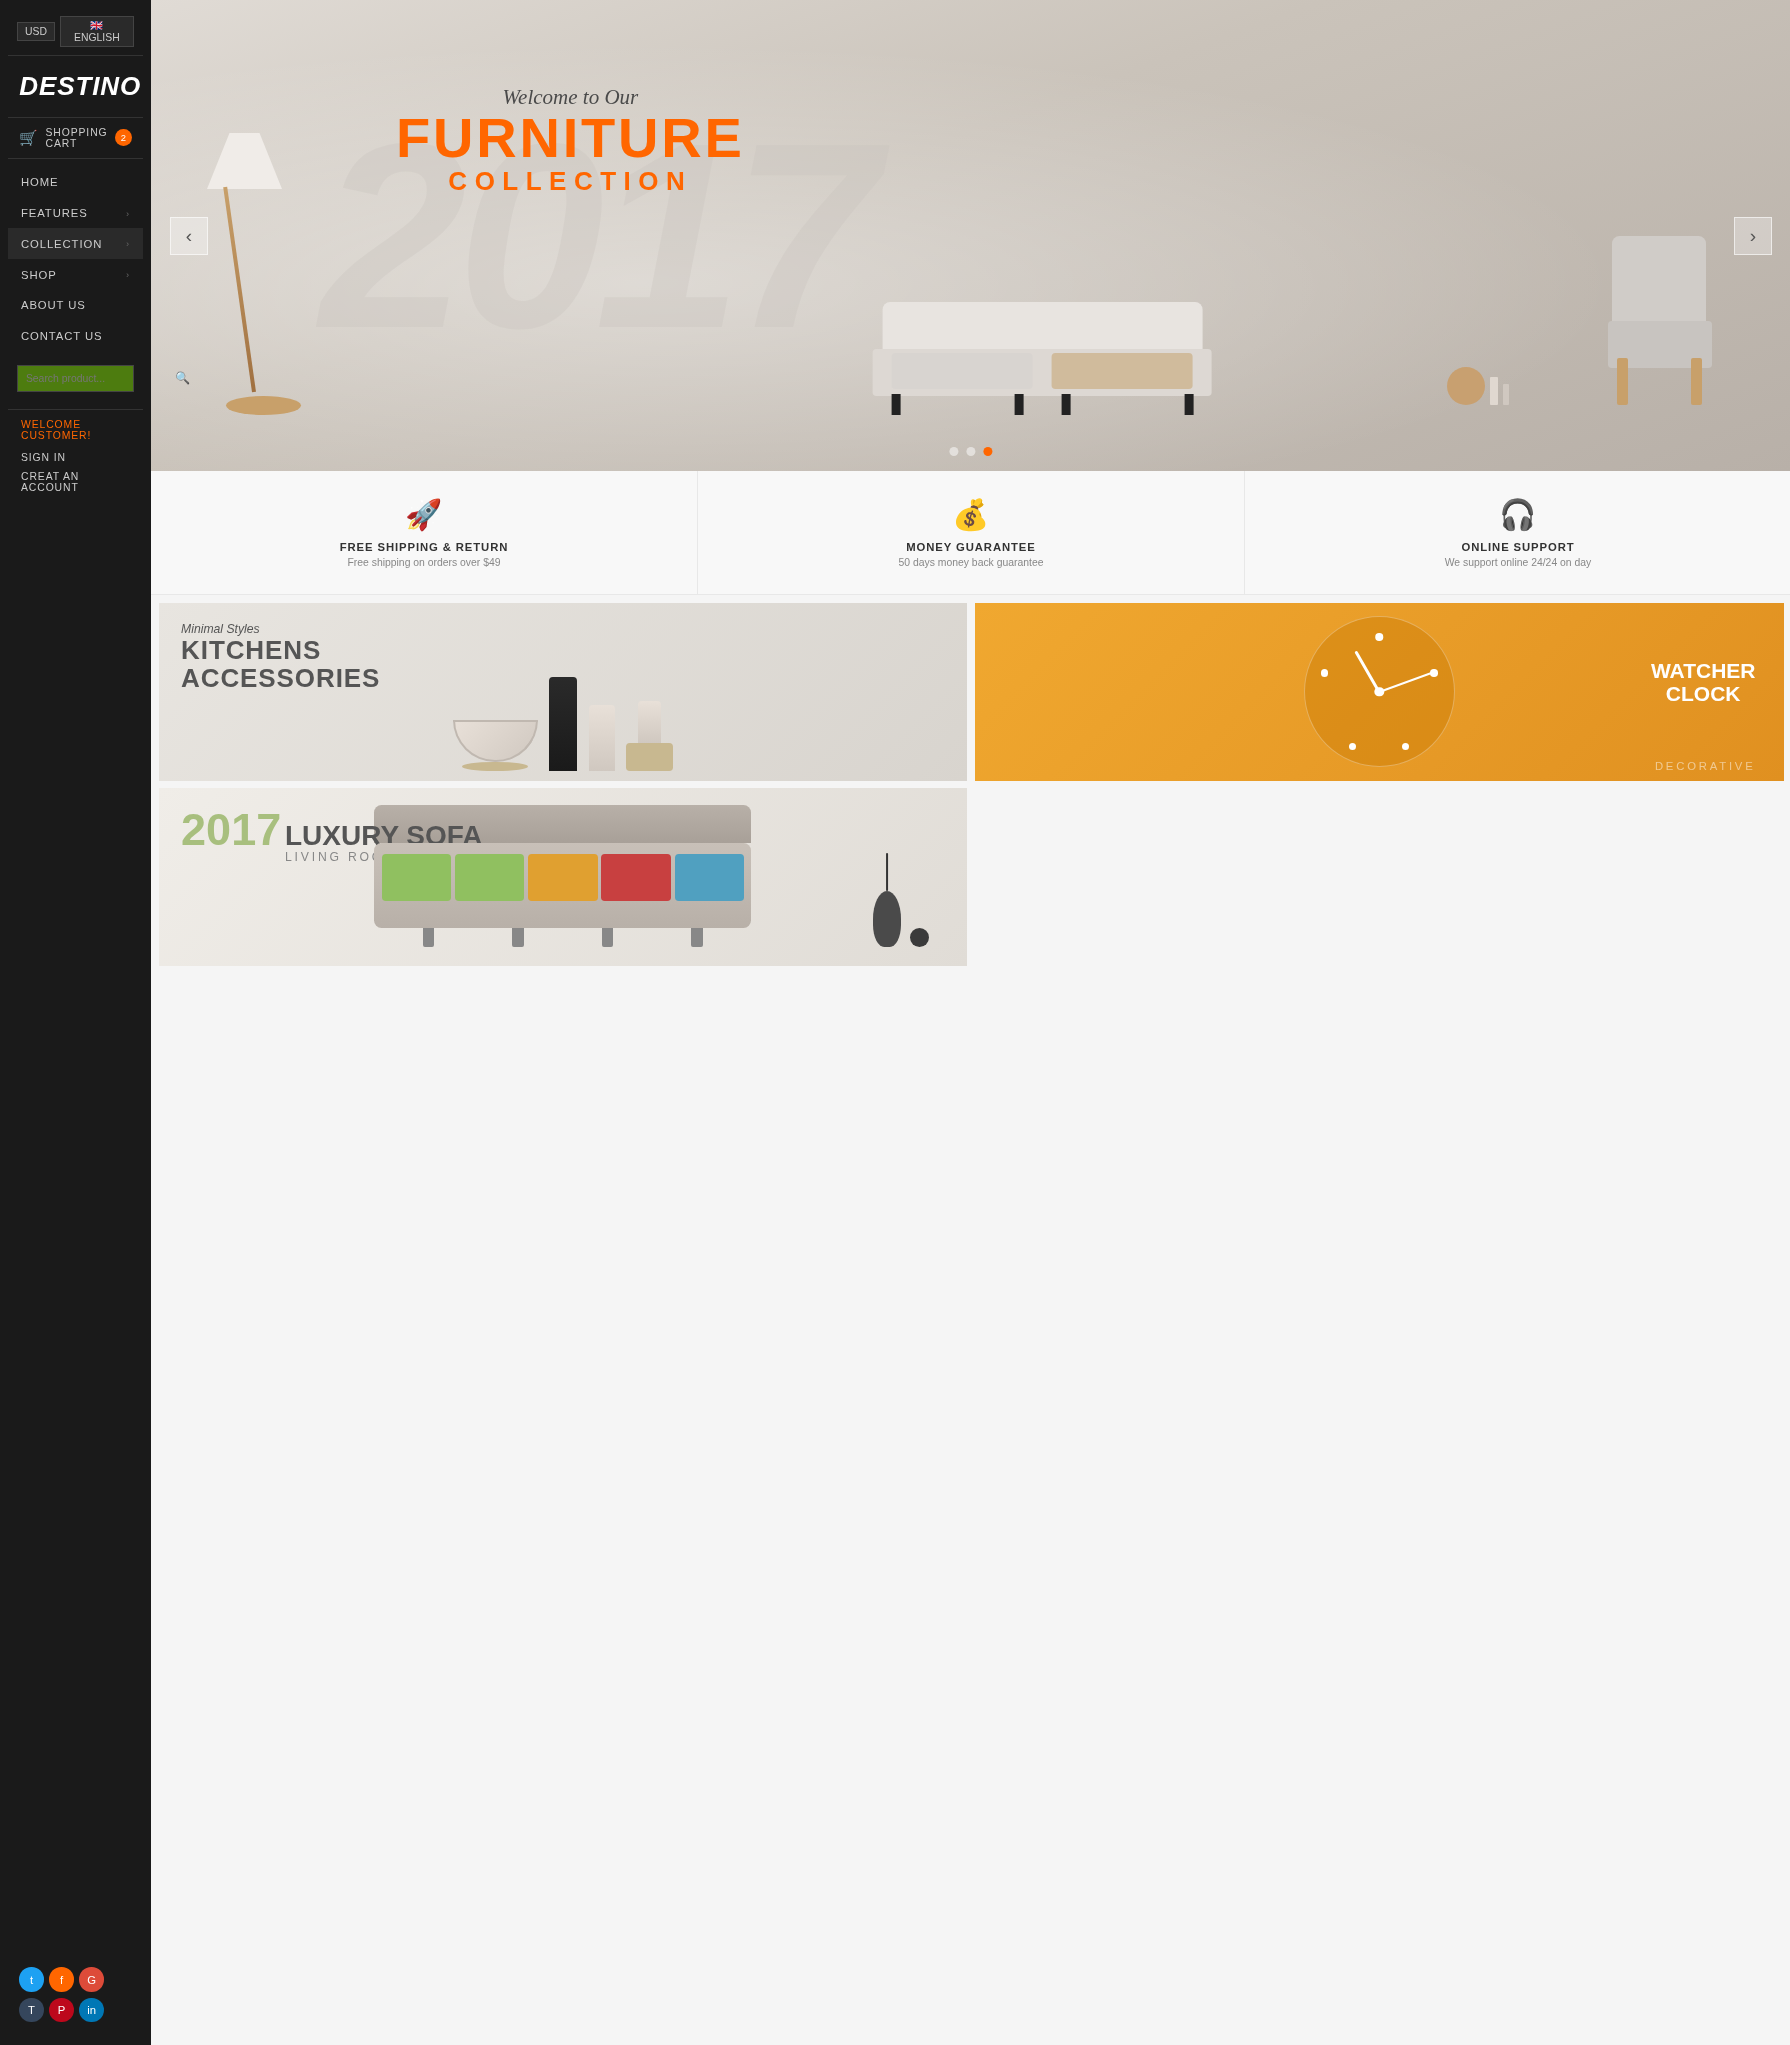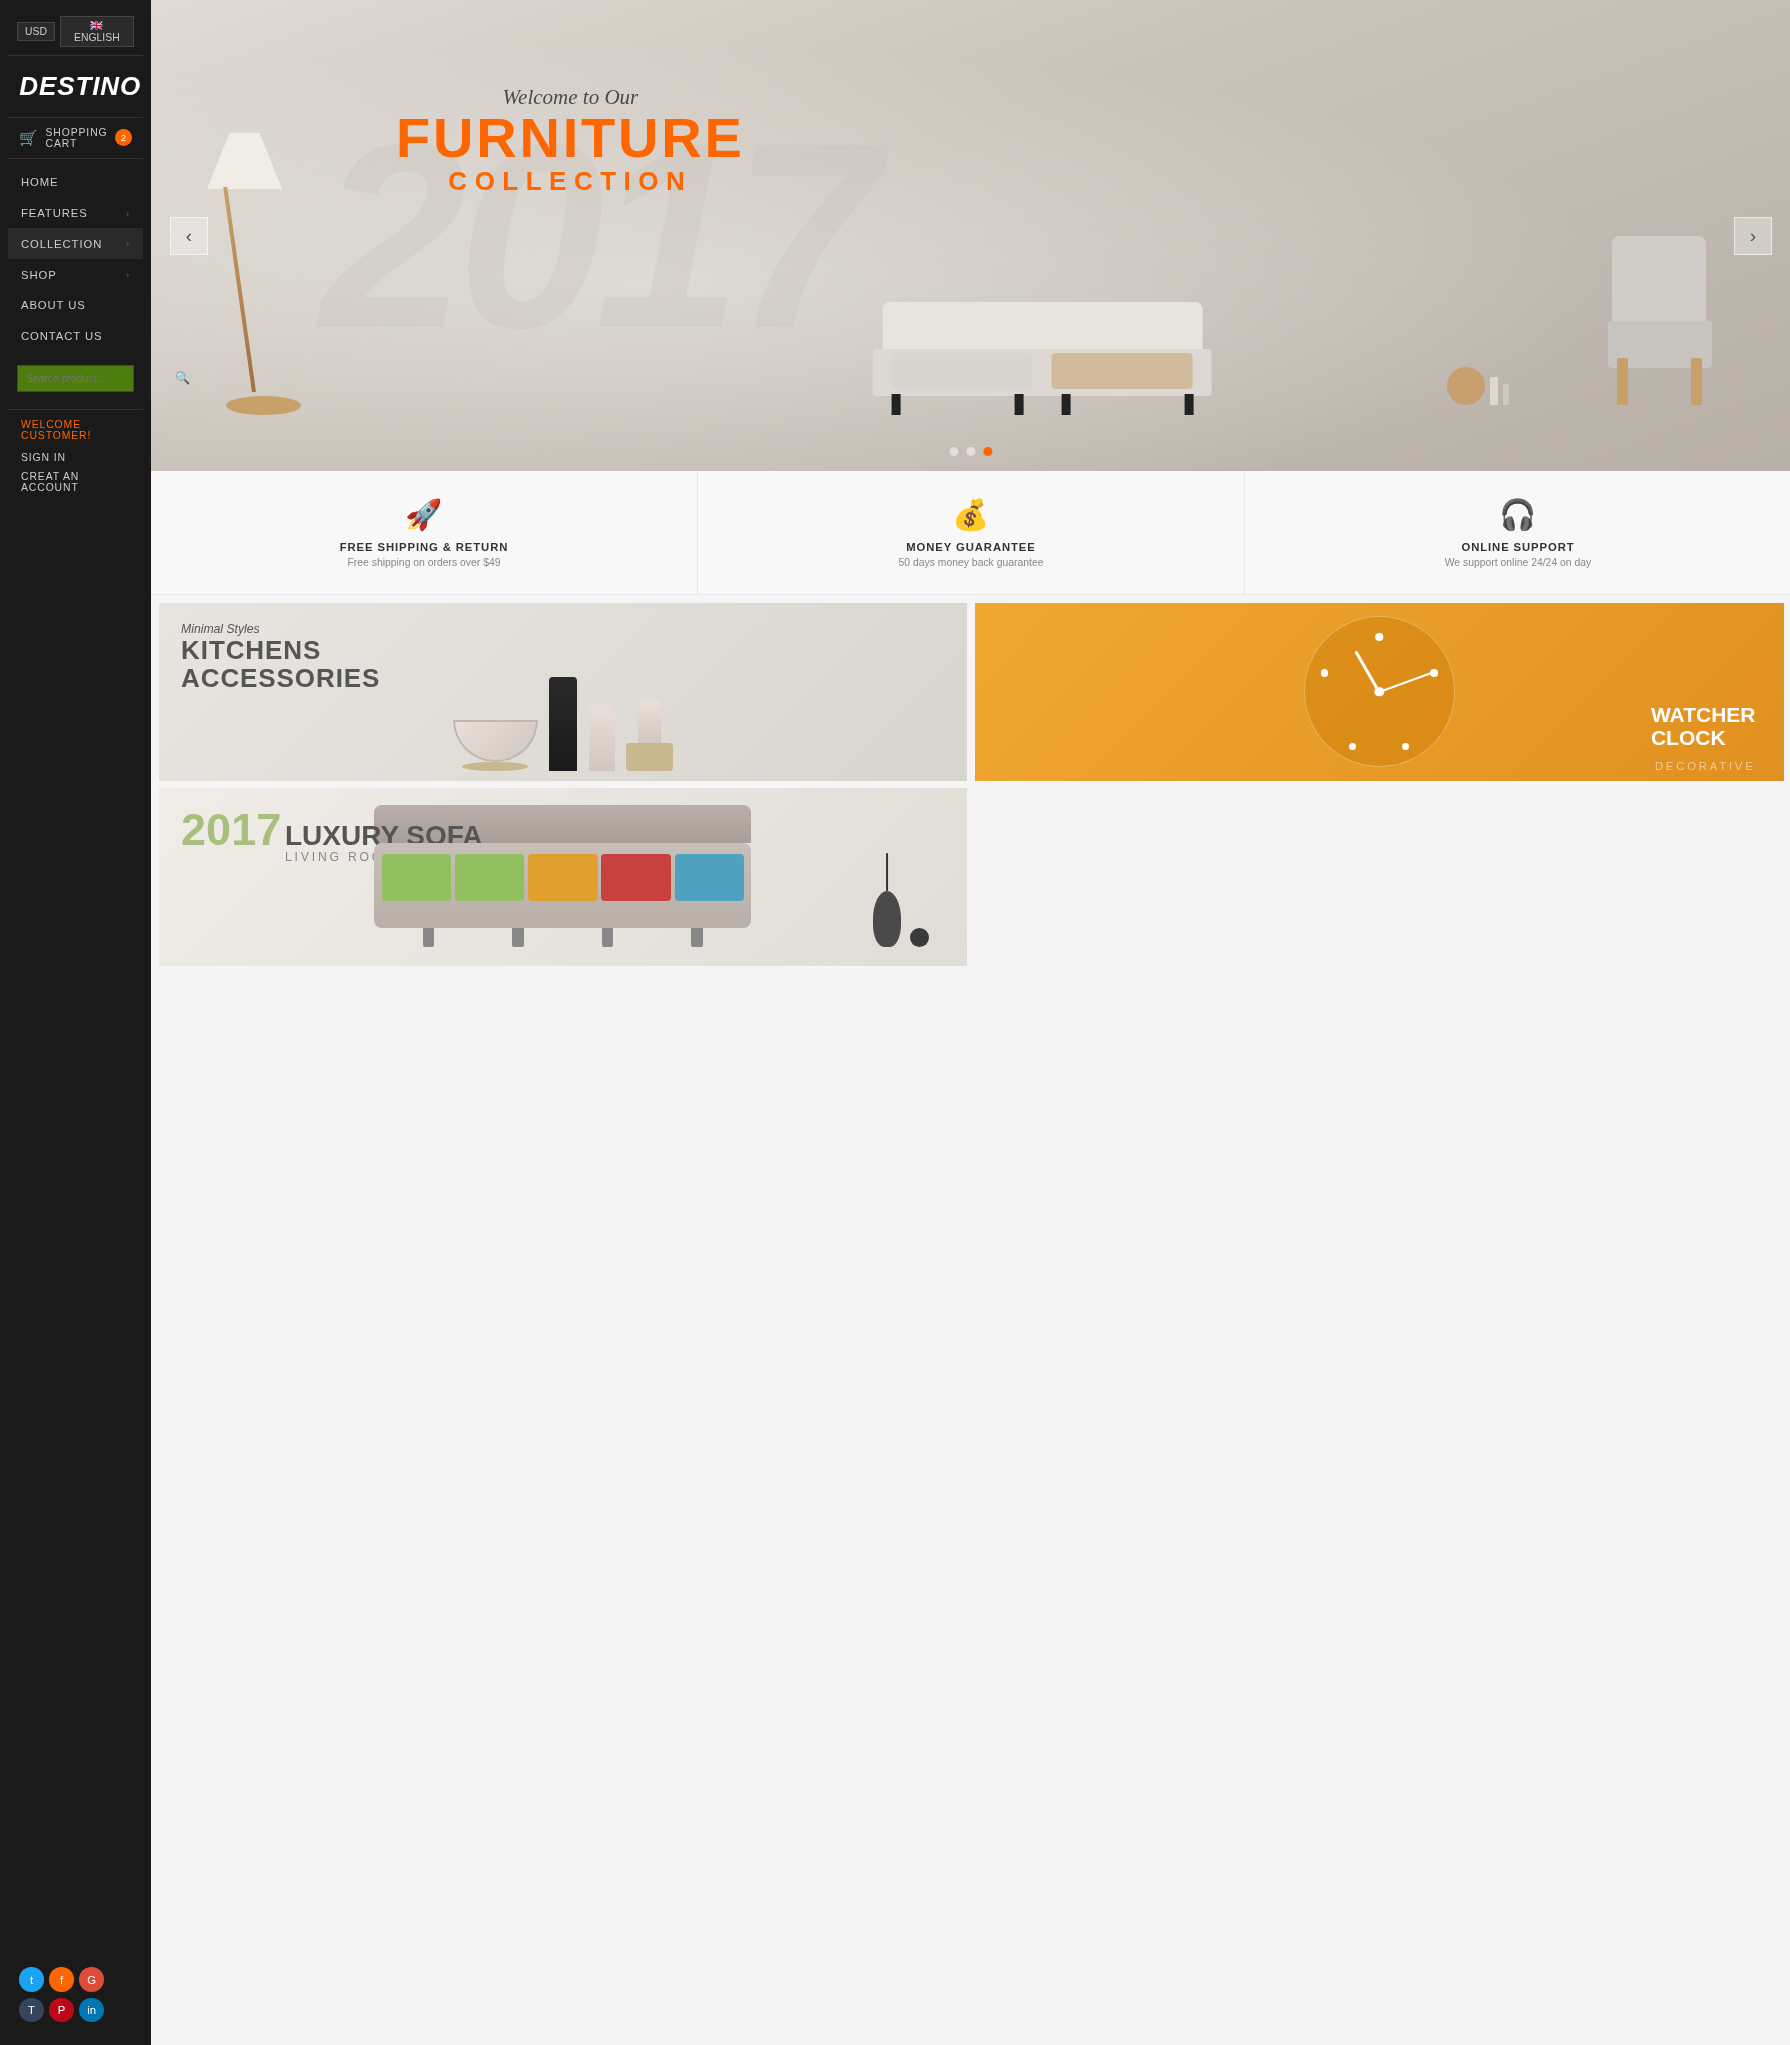--- a/index.html
+++ b/index.html
@@ -817,21 +817,21 @@
         </div>
         <div style="display:flex;flex-direction:column;align-items:center;">
           <div class="cylinder-sm"></div>
           <div class="cylinder-sm-base"></div>
         </div>
       </div>
     </div>
 
 
     <div class="product-card card-clock">
-      <div class="card-label" style="top:56px;right:28px;left:auto;text-align:left;margin-top:44px;">
+      <div class="card-label" style="top:56px;right:28px;left:auto;text-align:center;">
         <div style="font-size:21px;font-weight:900;color:#fff;text-transform:uppercase;line-height:1.1;">WATCHER<br>CLOCK</div>
       </div>
       <div class="card-clock-decorative">DECORATIVE</div>
 
       <div class="clock-face">
         <div class="clock-circle"></div>
 
         <div style="position:absolute;top:50%;left:50%;width:2.8px;height:47px;background:#fff;border-radius:1.9px;transform:translate(-50%,-100%) rotate(-30deg);transform-origin:bottom center;"></div>
         <div style="position:absolute;top:50%;left:50%;width:1.9px;height:56px;background:#fff;border-radius:1.9px;transform:translate(-50%,-100%) rotate(70deg);transform-origin:bottom center;"></div>
 

